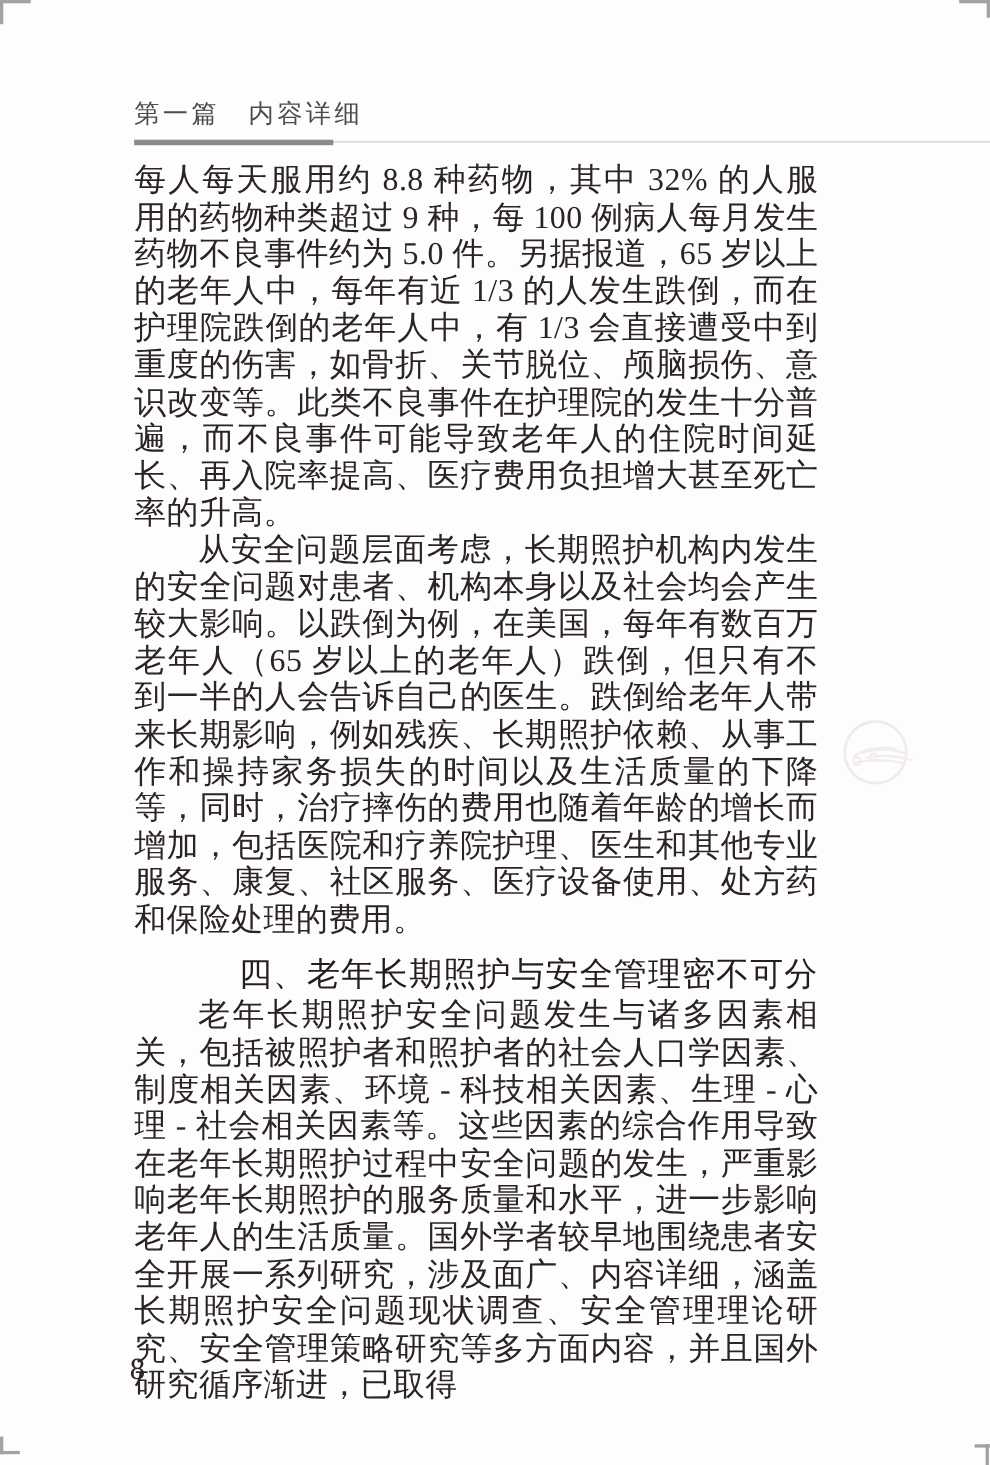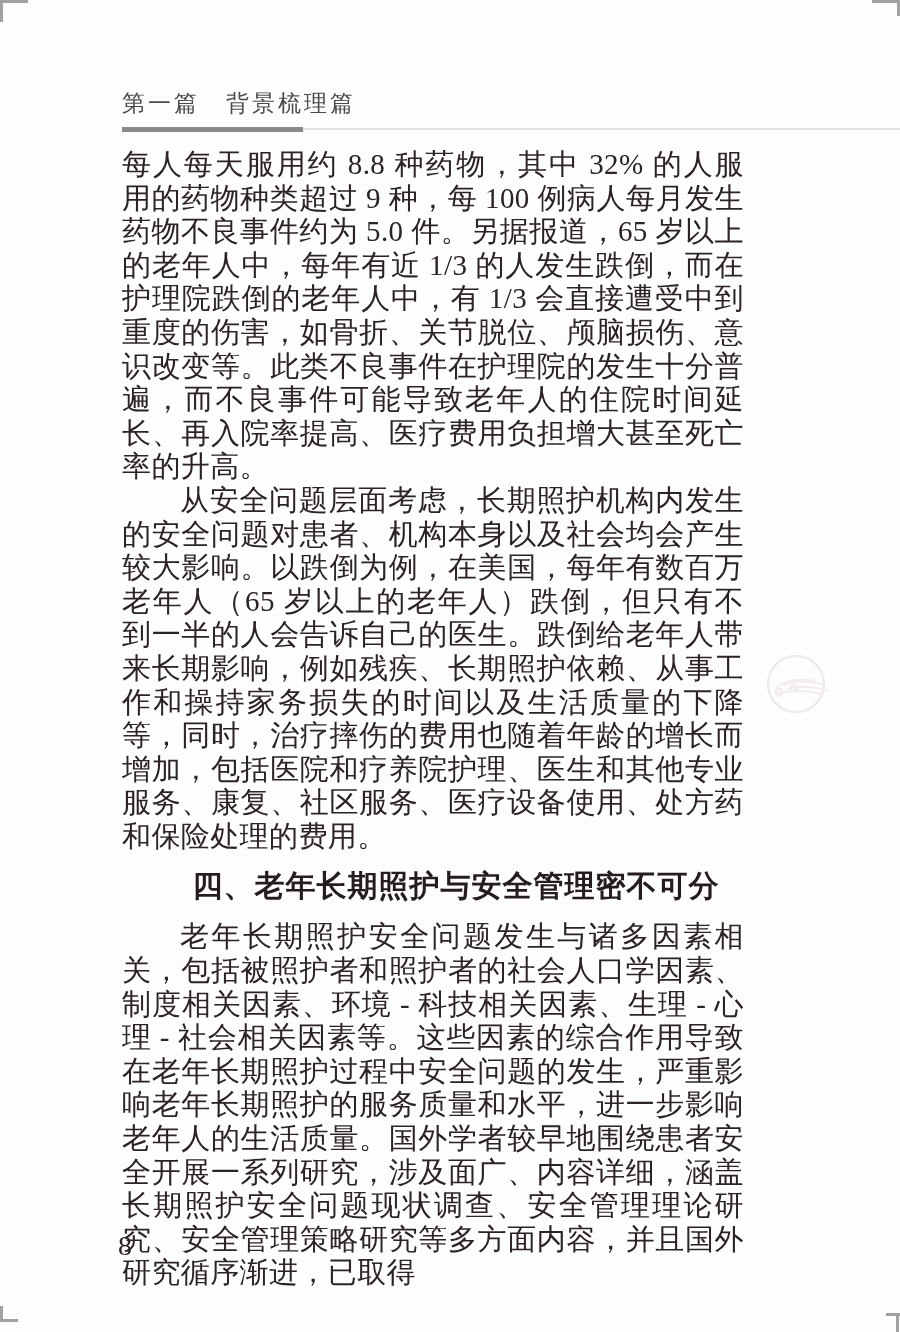--- a/index.html
+++ b/index.html
@@ -71,25 +71,25 @@
     text-align: justify;
     letter-spacing: 0.4px;
   }
   .body-col p {
     margin: 0;
     padding: 0;
   }
   .body-col p.indent { text-indent: 2em; }
   .section-heading {
     font-size: 30px;
-    font-weight: bold;
+    font-weight: normal;
     color: #241c20;
-    margin: 15px 0 16px 0;
+    margin: 15px 0 3px 0;
     padding-left: 46px;
-    text-align: center;
+    text-align: right;
     letter-spacing: 1px;
     line-height: 36px;
   }
   
   .page-number {
     position: absolute;
     left: 118px;
     top: 1230px;
     font-size: 28px;
     color: #2b2327;
@@ -112,21 +112,21 @@
   <div class="corner tl-h"></div>
   <div class="corner tl-v"></div>
   <div class="corner tr-h"></div>
   <div class="corner tr-v"></div>
   <div class="corner bl-v"></div>
   <div class="corner bl-h"></div>
   <div class="corner br-h"></div>
   <div class="corner br-v"></div>
 
   <div class="running-head">
-    <span class="title">第一篇　背景梳理篇</span>
+    <span class="title">第一篇　内容详细</span>
   </div>
   <div class="head-rule">
     <div class="thin"></div>
     <div class="thick"></div>
   </div>
 
   <svg class="watermark" viewBox="0 0 78 74" fill="none" xmlns="http://www.w3.org/2000/svg">
     <circle cx="33" cy="36" r="28" stroke="#efe9ea" stroke-width="2.5"></circle>
     <path d="M12 41 C 20 33, 34 30, 52 33" stroke="#f1ebec" stroke-width="2"></path>
     <path d="M20 37 C 32 32, 48 33, 62 37" stroke="#f1ebec" stroke-width="2"></path>

